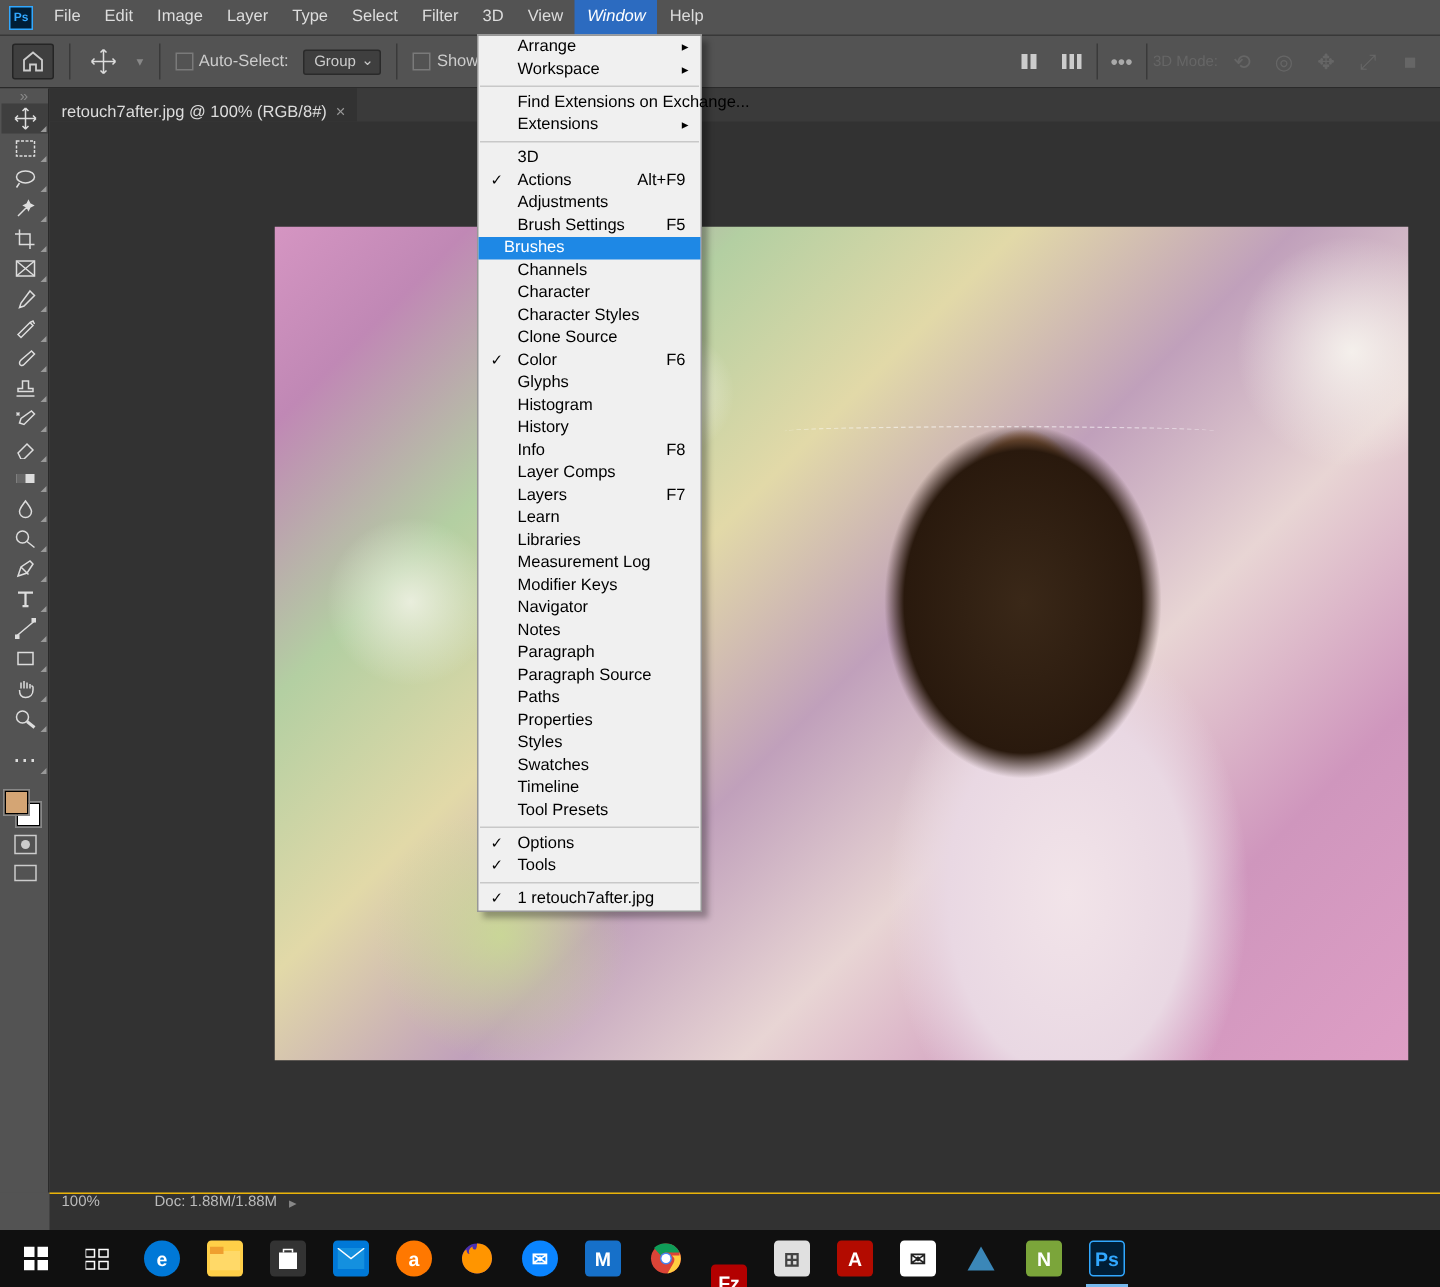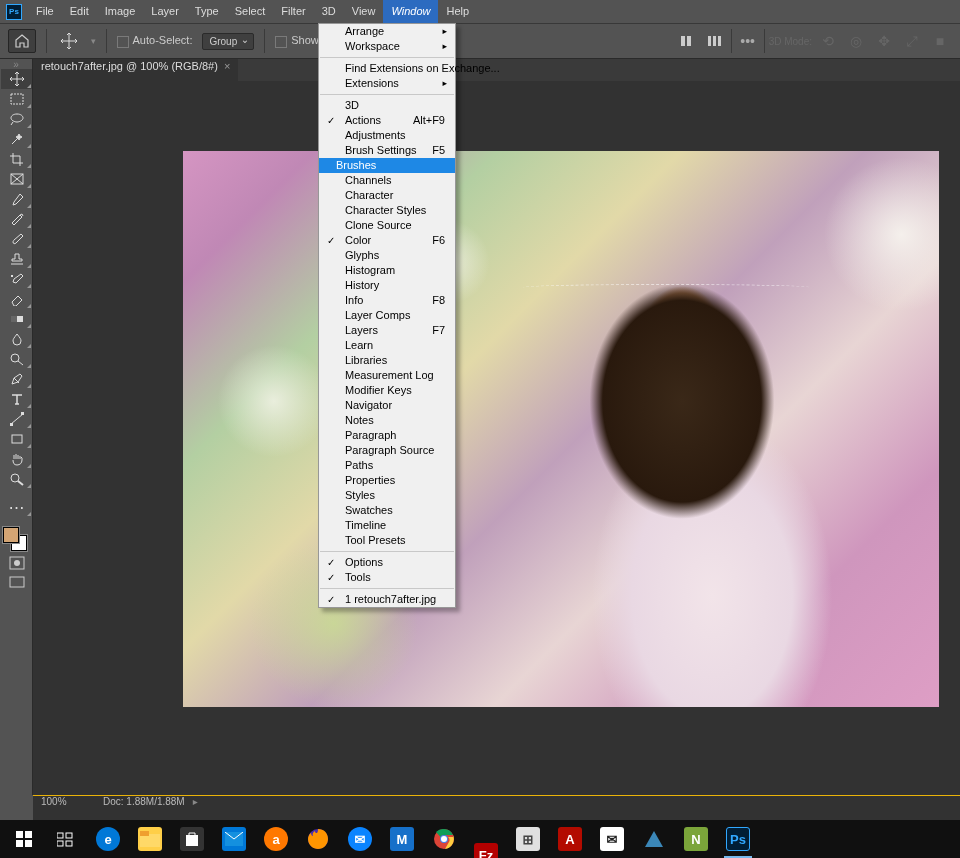--- a/index.html
+++ b/index.html
@@ -15,21 +15,21 @@
 .move-btn { width:24px; height:24px; display:flex; align-items:center; justify-content:center; }
 .sep { width:1px; height:24px; background:#3a3a3a; }
 .chk { width:12px; height:12px; border:1px solid #7a7a7a; display:inline-block; margin-right:4px; vertical-align:middle; }
 .sel { background:#3f3f3f; border:1px solid #2a2a2a; padding:2px 16px 2px 6px; font-size:10px; position:relative; border-radius:2px; }
 .sel::after { content:"⌄"; position:absolute; right:4px; top:0; font-size:10px; }
 .optbar .arrbtns { display:flex; gap:4px; margin-left:auto; align-items:center; }
 .icbtn { width:24px; height:24px; display:flex; align-items:center; justify-content:center; color:#aaa; font-size:14px; }
 .dim { color:#666; }
 .workspace { position:absolute; top:59px; left:33px; right:0; bottom:25px; background:#323232; }
 .tabbar { height:22px; background:#3a3a3a; display:flex; align-items:flex-end; }
-.tab { height:22px; background:#323232; padding:0 8px; font-size:11px; color:#ddd; display:flex; align-items:flex-start; gap:6px; border-top:1px solid #323232; }
+.tab { height:22px; background:#323232; padding:0 8px; font-size:11px; color:#ddd; display:flex; align-items:flex-end; gap:6px; border-top:1px solid #323232; }
 .tab .x { color:#999; font-size:11px; }
 .canvas { position:absolute; left:150px; top:92px; width:756px; height:556px; overflow:hidden; }
 .photo { width:100%; height:100%; background:
  radial-gradient(ellipse 220px 280px at 66% 45%, #3a2818 0%, #29190d 36%, transparent 42%),
  radial-gradient(ellipse 70px 90px at 66% 34%, #b78560 0%, #a97753 52%, transparent 60%),
  radial-gradient(circle 120px at 20% 85%, rgba(201,226,142,0.75), transparent 70%),
  radial-gradient(circle 80px at 12% 45%, rgba(245,245,235,0.8), transparent 70%),
  radial-gradient(circle 110px at 95% 15%, rgba(248,246,240,0.88), transparent 70%),
  radial-gradient(circle 60px at 35% 20%, rgba(250,248,242,0.7), transparent 70%),
  radial-gradient(ellipse 200px 300px at 70% 80%, #f2e4e9 0%, #e9d8e3 40%, transparent 60%),
@@ -42,21 +42,21 @@
 .tool.active { background:#3f3f3f; }
 .tool .sub { position:absolute; right:1px; bottom:1px; width:0; height:0; border-left:4px solid transparent; border-bottom:4px solid #999; }
 .toolgap { height:8px; }
 .swatches { width:31px; height:28px; position:relative; margin-top:8px; }
 .sw-fg { position:absolute; left:3px; top:2px; width:16px; height:16px; background:#d4a574; border:1px solid #000; outline:1px solid #888; }
 .sw-bg { position:absolute; left:11px; top:10px; width:16px; height:16px; background:#fff; border:1px solid #000; outline:1px solid #888; }
 .tool-mini { width:31px; height:20px; display:flex; align-items:center; justify-content:center; color:#ccc; margin:0 1px; }
 .statusbar { position:absolute; bottom:0; left:33px; right:0; height:25px; background:#323232; border-top:1px solid #eab308; display:flex; font-size:10px; color:#bbb; padding:0 8px; gap:18px; }
 .statusbar .zoom { width:44px; }
 .statusbar .chev { color:#888; margin-left:-10px;}
-.dropdown { position:absolute; left:318px; top:23px; width:138px; background:#f0f0f0; border:1px solid #979797; box-shadow:4px 4px 4px rgba(0,0,0,0.3); font-size:11px; color:#000; z-index:100; }
+.dropdown { position:absolute; left:318px; top:23px; width:150px; background:#f0f0f0; border:1px solid #979797; box-shadow:4px 4px 4px rgba(0,0,0,0.3); font-size:11px; color:#000; z-index:100; }
 .dd-item { height:15px; padding:0 24px 0 26px; line-height:15px; position:relative; white-space:nowrap; }
 .dd-item.arrow::after { content:"▸"; position:absolute; right:8px; top:0; font-size:9px; }
 .dd-item .chkm { position:absolute; left:8px; top:0; font-size:10px; }
 .dd-item .sc { position:absolute; right:10px; top:0; }
 .dd-item.hl { background:#1e88e5; color:#fff;padding-left:17px; }
 .dd-sep { height:1px; background:#c8c8c8; margin:3px 1px; }
 .taskbar { position:absolute; left:0; bottom:0; width:960px; height:38px; background:#101010; display:flex; align-items:center; padding:0 4px; gap:2px; }
 .tbitem { width:40px; height:38px; display:flex; align-items:center; justify-content:center; color:#fff; font-size:16px; position:relative; }
 .tbitem.active::after { content:""; position:absolute; bottom:0; left:6px; right:6px; height:2px; background:#76b9ed; }
 .tb-ico { width:24px; height:24px; border-radius:3px; display:flex; align-items:center; justify-content:center; font-size:13px; font-weight:bold; }

